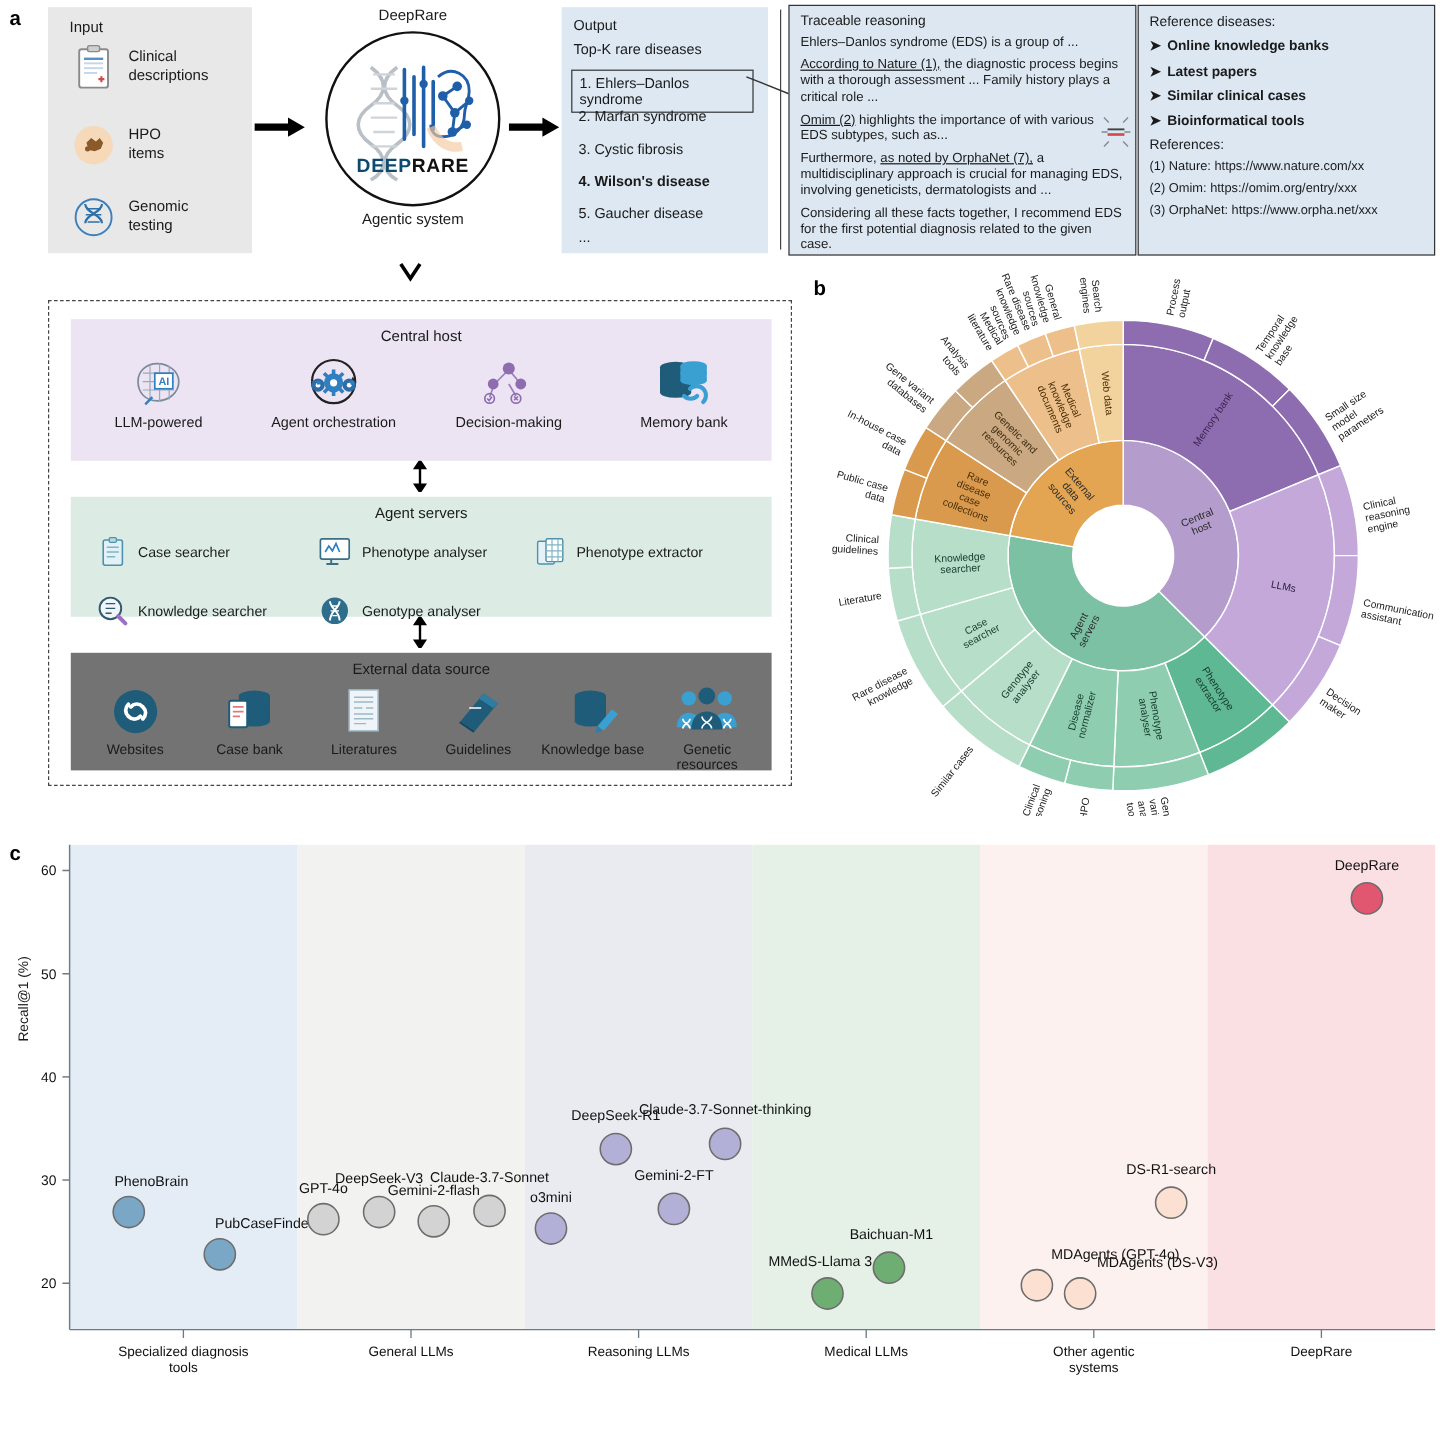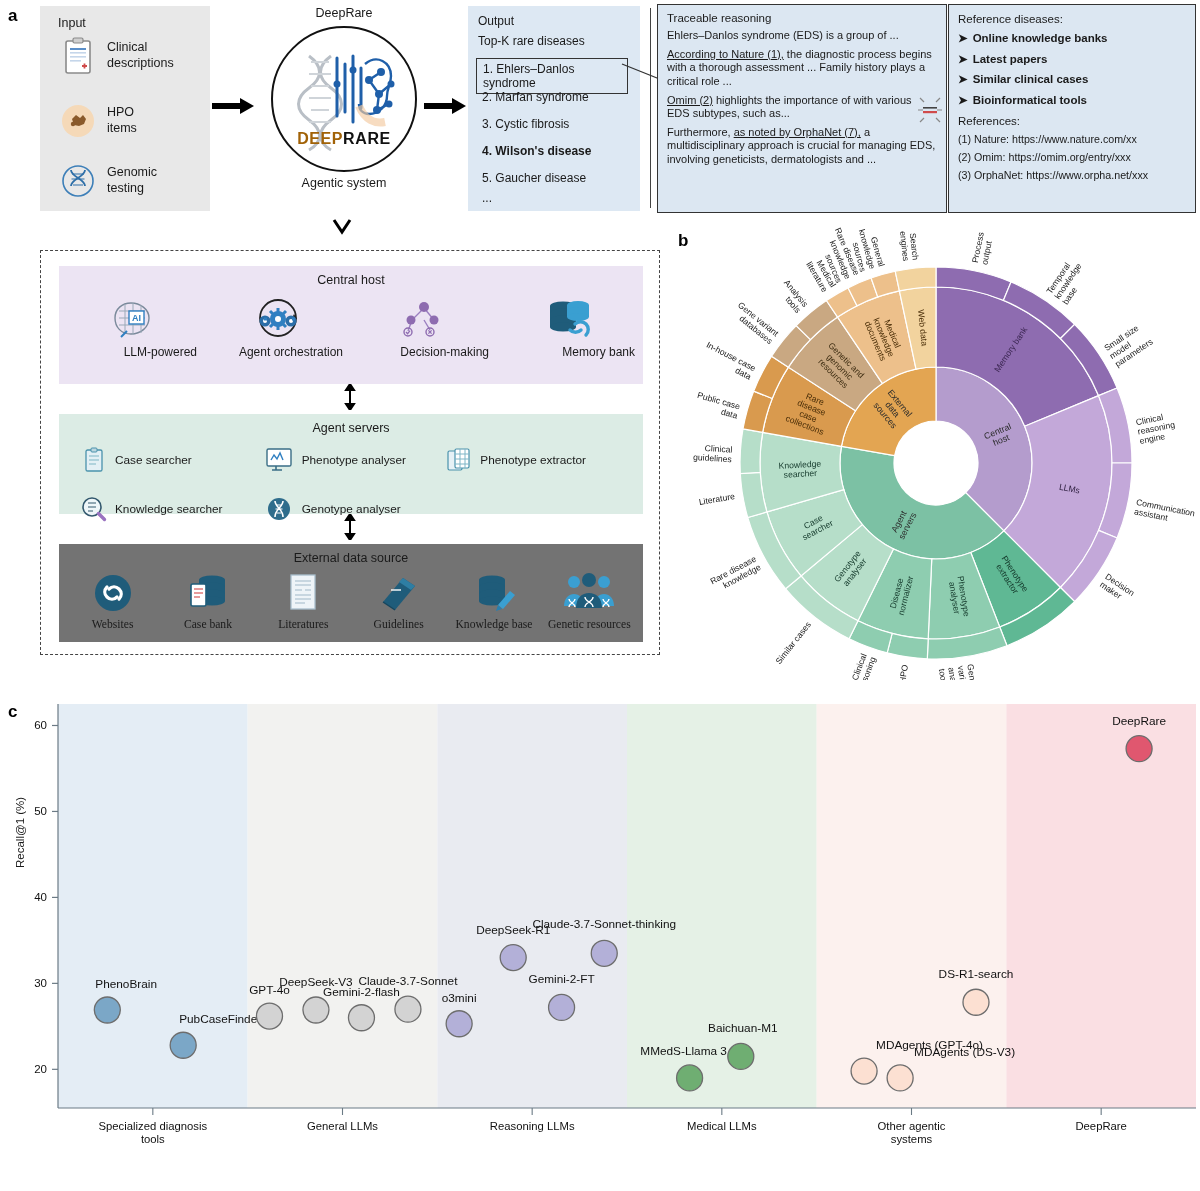--- a/index.html
+++ b/index.html
@@ -10,21 +10,21 @@
   .a-input-box{position:absolute;left:40px;top:6px;width:170px;height:205px;background:#e8e8e8;}
   .a-input-title{position:absolute;left:18px;top:10px;font-size:12.5px;}
   .a-input-row{position:absolute;left:18px;display:flex;align-items:center;gap:9px;}
   .a-input-label{font-size:12.5px;line-height:1.25;}
   .icon-box{width:40px;height:40px;display:flex;align-items:center;justify-content:center;flex:0 0 40px;}
   .a-arrow{position:absolute;width:44px;height:18px;}
   .a-deeprare{position:absolute;left:258px;top:6px;width:172px;height:208px;text-align:center;}
   .a-deeprare .cap{font-size:12.5px;}
   .dr-circle{width:142px;height:142px;border-radius:50%;border:2.2px solid #111;margin:6px auto 4px auto;position:relative;background:#fff;overflow:hidden;}
   .dr-word{position:absolute;left:0;right:0;bottom:22px;font-size:16px;font-weight:bold;letter-spacing:.6px;}
-  .dr-word .b{color:#a16207;}
+  .dr-word .b{color:#0c4a6e;}
   .dr-word .k{color:#111;}
   .a-output{position:absolute;left:468px;top:6px;width:172px;height:205px;background:#dde8f3;}
   .a-out-t1{position:absolute;left:10px;top:8px;font-size:12px;}
   .a-out-t2{position:absolute;left:10px;top:28px;font-size:12px;}
   .a-out-first{position:absolute;left:8px;top:52px;width:152px;height:36px;border:1.4px solid #333;background:#dde8f3;font-size:12px;display:flex;align-items:center;padding-left:6px;box-sizing:border-box;}
   .a-out-item{position:absolute;left:14px;font-size:12px;}
   .a-reason{position:absolute;left:657px;top:4px;width:290px;height:209px;background:#dce7f2;border:1.6px solid #333;box-sizing:border-box;padding:7px 9px;}
   .a-reason .hd{font-size:11.5px;margin-bottom:5px;}
   .a-reason p{margin:0 0 5.5px 0;font-size:11px;line-height:1.22;}
   .u{text-decoration:underline;}
@@ -38,26 +38,26 @@
   .leader{position:absolute;left:620px;top:60px;width:44px;height:24px;}
   .down-arrow{position:absolute;left:330px;top:218px;width:24px;height:20px;}
   
   #arch{position:absolute;left:40px;top:250px;width:620px;height:405px;border:1.8px dashed #444;box-sizing:border-box;}
   .layer{position:absolute;left:18px;width:584px;box-sizing:border-box;}
   .layer .ltitle{text-align:center;font-size:12.5px;padding-top:7px;}
   #layer-central{top:15px;height:118px;background:#ece4f3;}
   #layer-agents{top:163px;height:100px;background:#dcece5;}
   #layer-ext{top:293px;height:98px;background:#737373;}
   .ctr-items{position:absolute;left:0;right:0;top:26px;display:flex;justify-content:space-around;}
-  .ctr-item{width:130px;text-align:right;font-size:12px;}
+  .ctr-item{width:130px;text-align:center;font-size:12px;}
   .ctr-item .ic{height:48px;display:flex;align-items:flex-end;justify-content:center;margin-bottom:5px;}
   .ag-grid{position:absolute;left:22px;right:14px;top:26px;display:grid;grid-template-columns:1fr 1fr 1fr;row-gap:9px;}
   .ag-item{display:flex;align-items:center;gap:8px;font-size:11.8px;}
   .ext-items{position:absolute;left:6px;right:6px;top:24px;display:flex;justify-content:space-around;}
-  .ext-item{width:94px;text-align:center;font-size:11.6px;font-family:Liberation Serif, serif;}
+  .ext-item{width:94px;text-align:center;font-size:11.6px;}
   .ext-item .ic{height:46px;display:flex;align-items:flex-end;justify-content:center;margin-bottom:4px;}
   .biarrow{position:absolute;left:50%;margin-left:-6px;width:12px;height:26px;}
   
   #panel-b{position:absolute;left:672px;top:225px;width:528px;height:455px;}
   
   #panel-c{position:absolute;left:0;top:688px;width:1200px;height:503px;}
   .ylab{position:absolute;font-size:11.5px;transform:rotate(-90deg);transform-origin:left top;white-space:nowrap;}
 </style>
 </head>
 <body>
@@ -163,20 +163,21 @@
   <svg class="leader" viewBox="0 0 44 24">
       <path d="M2 4L42 20" stroke="#333" stroke-width="1.2" fill="none"></path>
     </svg>
 
   <div class="a-reason">
     <div class="hd">Traceable reasoning</div>
     <p><span>Ehlers–Danlos syndrome (EDS) is a group of ...</span></p>
     <p><span class="u">According to Nature (1),</span><span> the diagnostic process begins with a thorough assessment ... Family history plays a critical role ...</span></p>
     <p><span class="u">Omim (2)</span><span> highlights the importance of with various EDS subtypes, such as...</span></p>
     <p><span>Furthermore, </span><span class="u">as noted by OrphaNet (7),</span><span> a multidisciplinary approach is crucial for managing EDS, involving geneticists, dermatologists and ...</span></p>
+    <p><span>Considering all these facts together, I recommend EDS for the first potential diagnosis related to the given case.</span></p>
   </div>
 
   <svg class="spark" viewBox="0 0 28 36">
       <g stroke="#888" stroke-width="1.2">
         <path d="M4 6l4 4M24 6l-4 4M4 30l4-4M24 30l-4-4M2 18h5M21 18h5"></path>
       </g>
       <rect x="7" y="15" width="14" height="1.6" fill="#444"></rect>
       <rect x="7" y="19" width="14" height="2.2" fill="#d04b4b"></rect>
     </svg>
 

